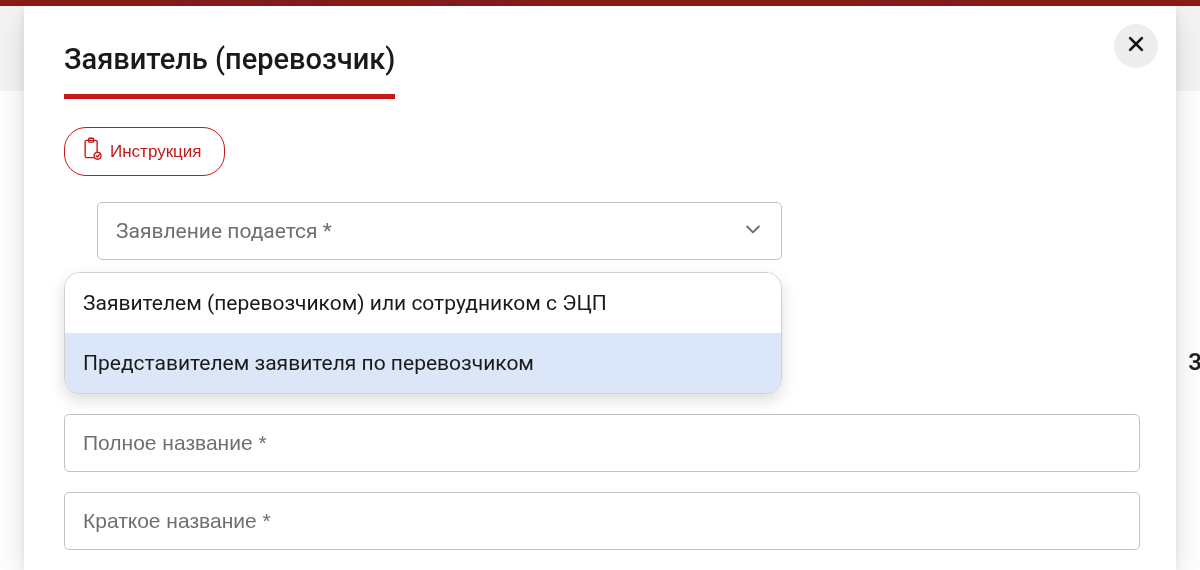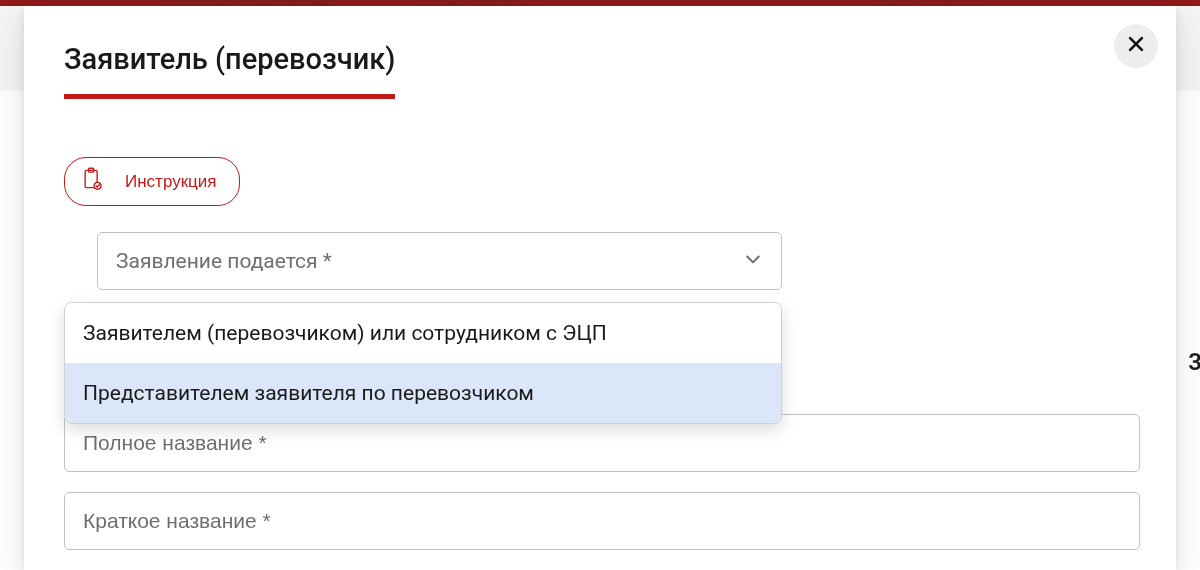--- a/index.html
+++ b/index.html
@@ -73,27 +73,27 @@
   }
   .close-btn svg { width: 20px; height: 20px; }
 
   .title {
     font-size: 29px;
     font-weight: 500;
     color: #1a1a1a;
     padding-bottom: 18px;
     display: inline-block;
     border-bottom: 5px solid #c21919;
-    margin-bottom: 58px;
+    margin-bottom: 28px;
   }
 
   .instruction-btn {
     display: inline-flex;
     align-items: center;
-    gap: 22px;
+    gap: 7px;
     border: 1.5px solid #c21919;
     color: #c21919;
     background: #fff;
     border-radius: 22px;
     padding: 9px 22px 9px 16px;
     font-size: 17px;
     font-weight: 400;
     cursor: pointer;
     margin-bottom: 26px;
   }
@@ -118,21 +118,21 @@
   }
   .chevron svg { width: 20px; height: 20px; }
 
   .dropdown {
     position: absolute;
     top: 70px;
     left: 0;
     width: 718px;
     background: #fff;
     border: 1px solid #d0d0d0;
-    border-radius: 8px;
+    border-radius: 16px;
     box-shadow: 0 6px 16px rgba(0,0,0,0.14);
     z-index: 10;
     overflow: hidden;
   }
   .dropdown-item {
     padding: 18px 18px;
     font-size: 21px;
     color: #1a1a1a;
     cursor: pointer;
     background: #fff;

